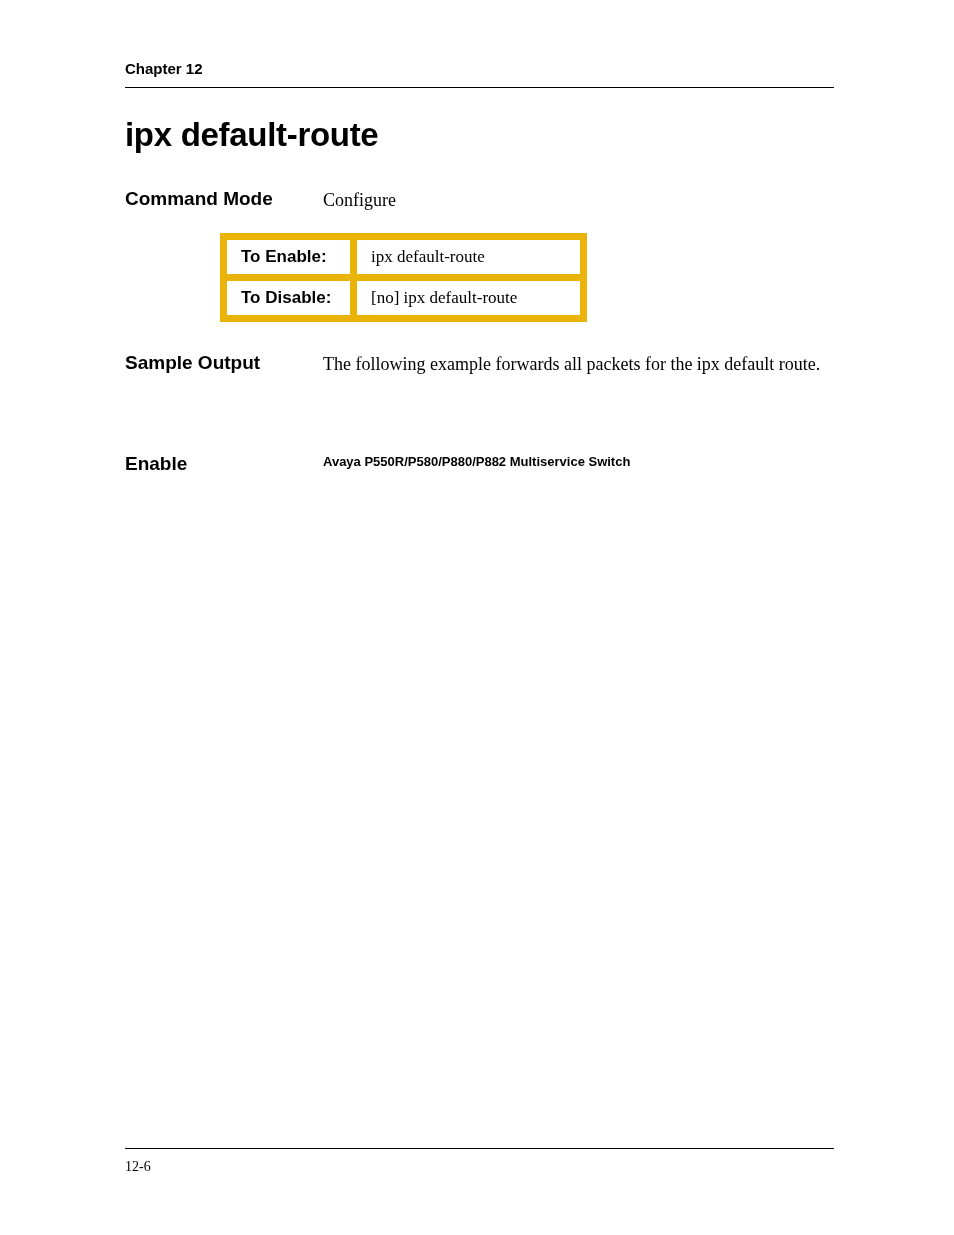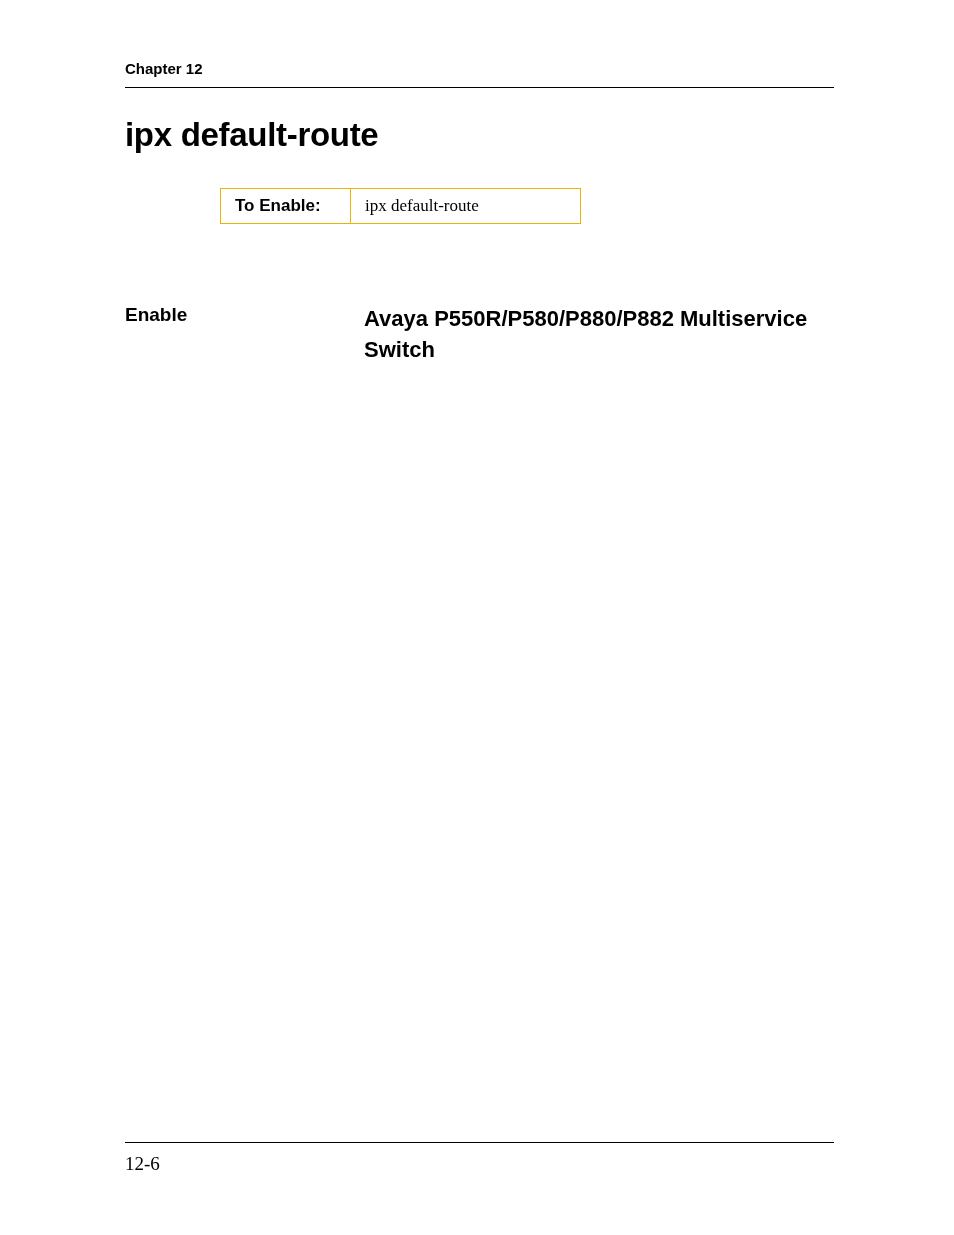--- a/index.html
+++ b/index.html
@@ -5,57 +5,69 @@
   * { box-sizing: border-box; margin: 0; padding: 0; }
   html, body { width: 954px; height: 1235px; background: #fff; font-family: Georgia, 'Times New Roman', serif; color: #000; }
   .page { position: relative; width: 919px; height: 1235px; padding: 60px 85px 60px 125px; }
   .header { font-family: "Segoe UI", "Helvetica Neue", Arial, sans-serif; font-weight: 700; font-size: 15px; margin-bottom: 10px; }
   .hr-top { border: none; border-top: 1.5px solid #000; margin-bottom: 28px; }
   .title { font-family: "Segoe UI", "Helvetica Neue", Arial, sans-serif; font-weight: 700; font-size: 33px; margin-bottom: 34px; letter-spacing: -0.3px; }
   .row { display: flex; align-items: flex-start; margin-bottom: 26px; }
   .row-tight { margin-bottom: 20px; }
   .label { font-family: "Segoe UI", "Helvetica Neue", Arial, sans-serif; font-weight: 700; font-size: 19px; width: 198px; flex-shrink: 0; }
   .value { font-family: Georgia, 'Times New Roman', serif; font-size: 18px; line-height: 1.4; flex: 1; }
-  .value-bold { font-family: "Segoe UI", "Helvetica Neue", Arial, sans-serif; font-weight: 700; font-size: 22px; margin-left: 41px; }
+  .value-bold { font-family: "Segoe UI", "Helvetica Neue", Arial, sans-serif; font-weight: 700; font-size: 13px; }
   .syntax-block { margin-left: 95px; margin-bottom: 30px; }
   table.syntax { border-collapse: collapse; }
-  table.syntax td { border: 1px solid #eab308; padding: 7px 14px; font-size: 17px; vertical-align: middle; }
+  table.syntax td { border: 7px solid #eab308; padding: 7px 14px; font-size: 17px; vertical-align: middle; }
   table.syntax td.th { font-family: "Segoe UI", "Helvetica Neue", Arial, sans-serif; font-weight: 700; width: 130px; }
   table.syntax td.cmd { font-family: Georgia, 'Times New Roman', serif; width: 230px; }
   .footer { position: absolute; left: 125px; right: 85px; bottom: 60px; }
   .hr-bot { border: none; border-top: 1px solid #000; margin-bottom: 10px; }
-  .footline { display: flex; font-size: 19px; font-family: Georgia, 'Times New Roman', serif; }
+  .footline { display: flex; font-size: 14px; font-family: Georgia, 'Times New Roman', serif; }
   .footline .pn { width: 100px; }
   .footline .ft { flex: 1; }
   .gap-big { height: 50px; }
 </style>
 </head>
 <body>
 
 <div class="page">
 
   <div class="header">Chapter 12</div>
   <hr class="hr-top">
 
   <h1 class="title">ipx default-route</h1>
 
+  <div class="row row-tight">
+    <div class="label">Command Mode</div>
+    <div class="value">Configure</div>
+  </div>
 
 
 
   <div class="syntax-block">
     <table class="syntax">
       <tbody>
           <tr>
         <td class="th">To Enable:</td>
         <td class="cmd">ipx default-route</td>
       </tr>
+      <tr>
+        <td class="th">To Disable:</td>
+        <td class="cmd">[no] ipx default-route</td>
+      </tr>
     </tbody>
       </table>
   </div>
 
+  <div class="row">
+    <div class="label">Sample Output</div>
+    <div class="value">The following example forwards all packets for the ipx default route.</div>
+  </div>
 
   <div class="gap-big"></div>
 
   <div class="row">
     <div class="label">Enable</div>
     <div class="value value-bold">Avaya P550R/P580/P880/P882 Multiservice Switch</div>
   </div>
 
   <div class="footer">
     <hr class="hr-bot">

